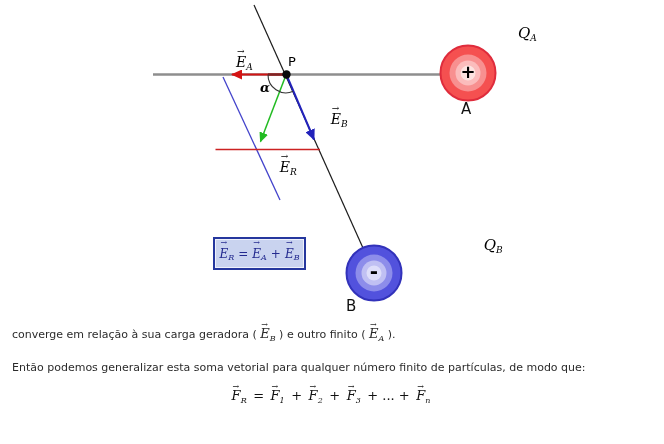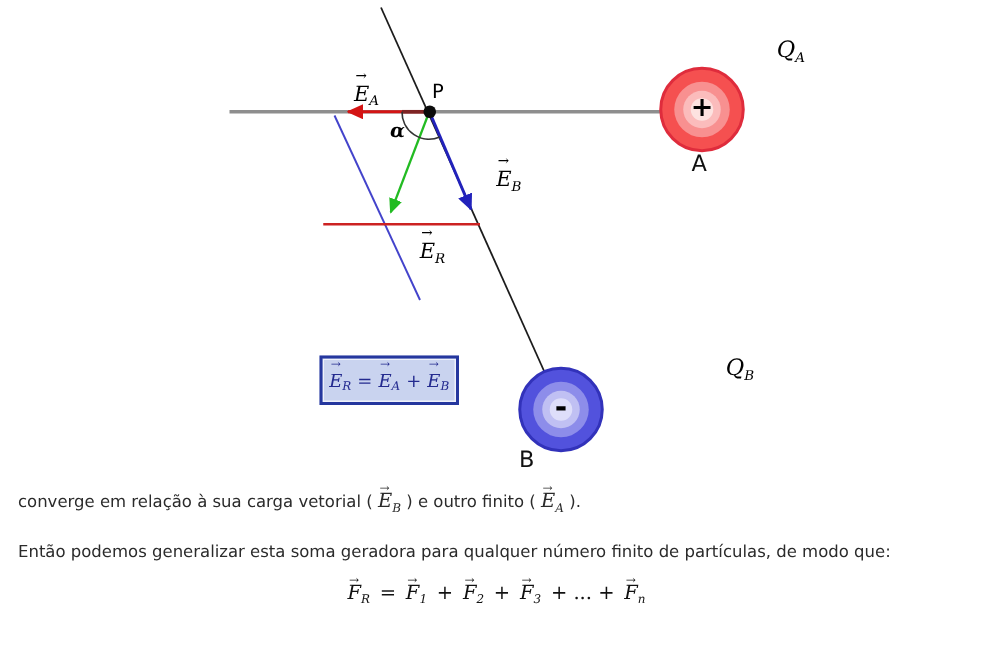--- a/index.html
+++ b/index.html
@@ -122,23 +122,23 @@
     <div class="eq-box">
       <span class="mvec"><span class="varrow">→</span><span class="vbase">E</span><span class="vsub">R</span></span>
       <span class="op">=</span>
       <span class="mvec"><span class="varrow">→</span><span class="vbase">E</span><span class="vsub">A</span></span>
       <span class="op">+</span>
       <span class="mvec"><span class="varrow">→</span><span class="vbase">E</span><span class="vsub">B</span></span>
     </div>
   </div>
 
   <div class="content">
-    <div class="tline"><span>converge em relação à sua carga vetorial ( </span><span class="mvec"><span class="varrow">→</span><span class="vbase">E</span><span class="vsub">B</span></span><span> ) e outro finito ( </span><span class="mvec"><span class="varrow">→</span><span class="vbase">E</span><span class="vsub">A</span></span><span> ).</span></div>
+    <div class="tline"><span>converge em relação à sua carga geradora ( </span><span class="mvec"><span class="varrow">→</span><span class="vbase">E</span><span class="vsub">B</span></span><span> ) e outro finito ( </span><span class="mvec"><span class="varrow">→</span><span class="vbase">E</span><span class="vsub">A</span></span><span> ).</span></div>
 
-    <div class="p2">Então podemos generalizar esta soma geradora para qualquer número finito de partículas, de modo que:</div>
+    <div class="p2">Então podemos generalizar esta soma vetorial para qualquer número finito de partículas, de modo que:</div>
 
     <div class="gen-formula">
       <span class="mvec"><span class="varrow">→</span><span class="vbase">F</span><span class="vsub">R</span></span>
       <span class="op">=</span>
       <span class="mvec"><span class="varrow">→</span><span class="vbase">F</span><span class="vsub">1</span></span>
       <span class="op">+</span>
       <span class="mvec"><span class="varrow">→</span><span class="vbase">F</span><span class="vsub">2</span></span>
       <span class="op">+</span>
       <span class="mvec"><span class="varrow">→</span><span class="vbase">F</span><span class="vsub">3</span></span>
       <span class="op">+ ... +</span>

